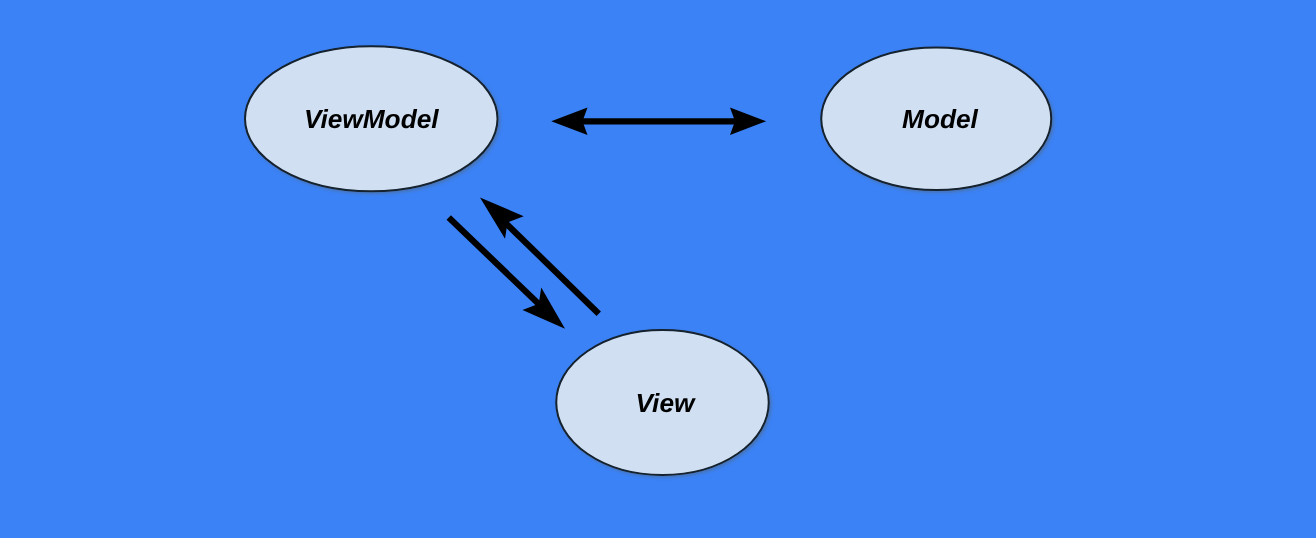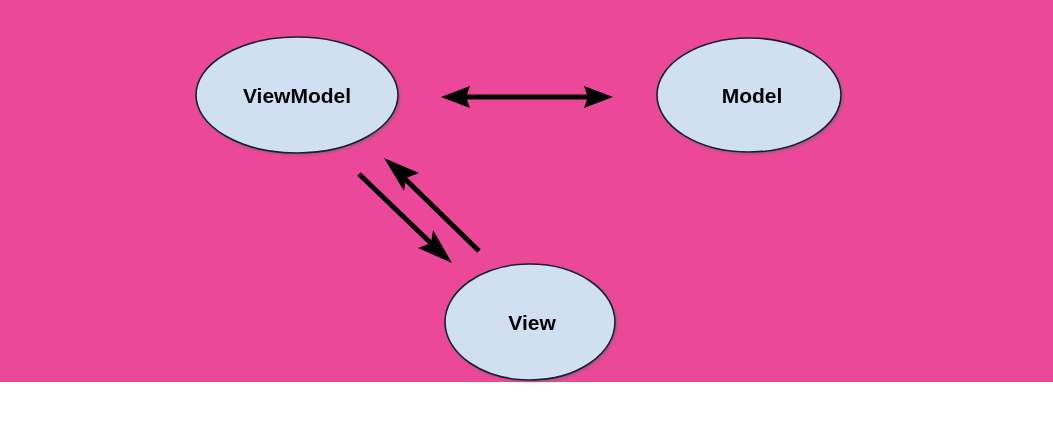--- a/index.html
+++ b/index.html
@@ -10,22 +10,23 @@
   }
   body {
     width: 1053px;
     height: 430px;
     font-family: "Liberation Sans", sans-serif;
     overflow: hidden;
   }
   #diagram-canvas {
     position: relative;
     width: 1053px;
-    height: 382px;
-    background: #ec4899;
+    height: 430px;
+    background: #3b82f6;
+    font-style: italic;
   }
   #diagram-svg {
     position: absolute;
     top: 0;
     left: 0;
     width: 1053px;
     height: 430px;
   }
   .node-label {
     font-family: "Liberation Sans", sans-serif;

